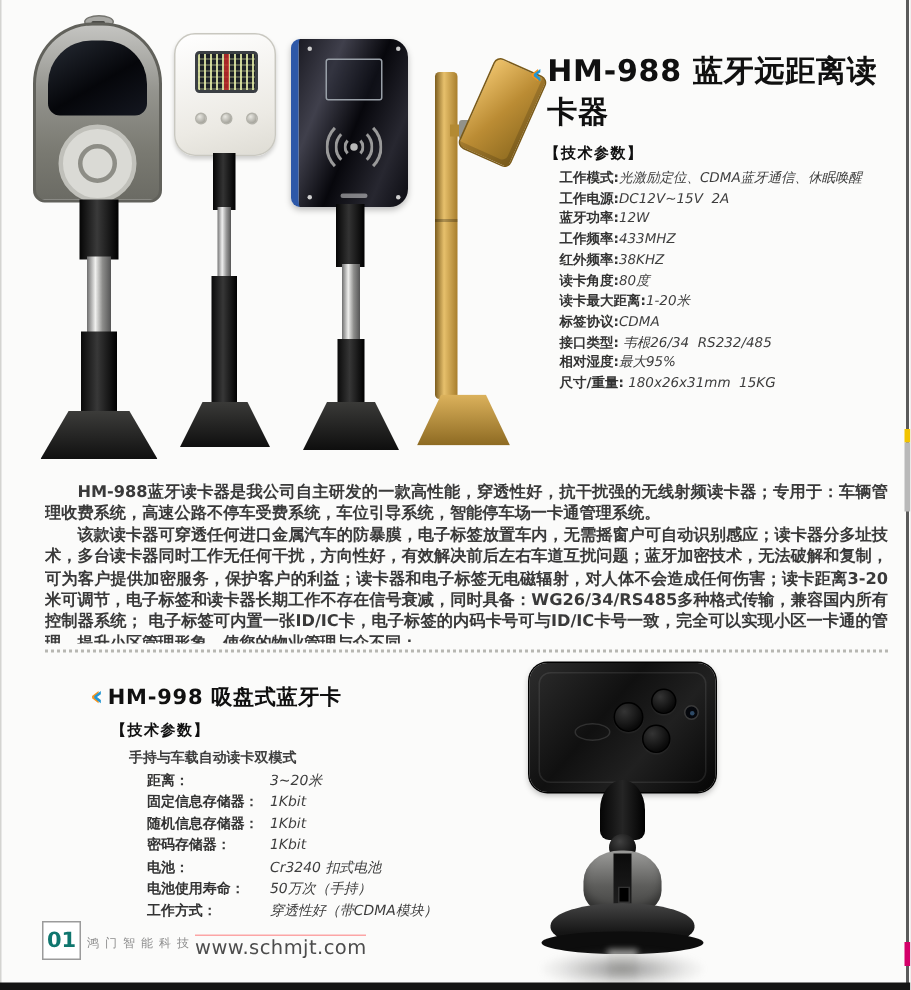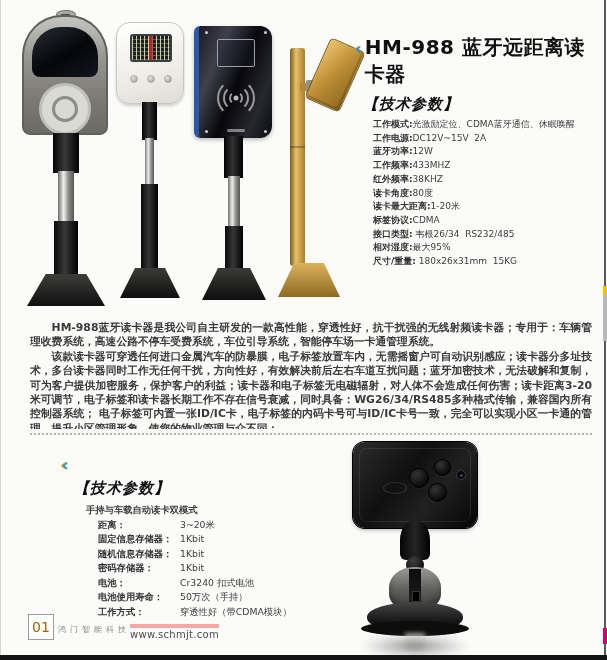--- a/index.html
+++ b/index.html
@@ -20,49 +20,49 @@
   .pink-tick{position:absolute;right:0;top:628px;width:4px;height:16px;background:#d4006a;}
   .bottom-bar{position:absolute;left:0;bottom:0;width:100%;height:5px;background:#141414;}
 
   
   .hm988-block{position:absolute;left:353px;top:34px;width:248px;}
   .title-row{display:flex;align-items:baseline;font-weight:bold;color:#101010;}
   .title-row .ttl{font-size:20px;letter-spacing:.5px;}
   .chev{font-size:18px;font-weight:bold;line-height:1;position:relative;top:1px;}
   .chev-orange{color:#f7941d;}
   .chev-blue{color:#2196d4;margin-left:-6px;margin-right:3px;}
-  .tech-header{margin:7px 0 4px 10px;font-size:15px;font-weight:bold;color:#101010;letter-spacing:1px;font-style:italic;}
+  .tech-header{margin:7px 0 4px 10px;font-size:10px;font-weight:bold;color:#101010;letter-spacing:1px;}
   .spec-list{margin-left:20px;}
   .spec-line{font-size:9px;line-height:13.7px;color:#3d3d3d;white-space:nowrap;}
   .spec-label{font-weight:600;color:#333;}
-  .spec-value{white-space:pre;}
+  .spec-value{white-space:pre;font-style:italic;}
 
   
   .intro{position:absolute;left:30px;top:321px;width:562px;height:108px;
     font-size:10.8px;line-height:14.4px;color:#3a3a3a;text-align:justify;overflow:hidden;}
   .intro p{margin:0;text-indent:2em;font-weight:bold;}
   .dotted-divider{position:absolute;left:30px;top:433px;width:562px;height:0;border-top:2px dotted #b7b7b2;}
 
   
   .hm998-block{position:absolute;left:60px;top:455px;width:280px;}
   .hm998-block .ttl{font-size:14px;}
   .hm998-block .tech-header{margin:6px 0 5px 14px;}
   .mode-line{margin-left:26px;font-size:9.3px;line-height:14.5px;color:#3d3d3d;font-weight:600;}
   .spec-list2{margin-left:26px;}
   .spec-line2{font-size:9.3px;line-height:14.5px;color:#3d3d3d;white-space:nowrap;margin-left:12px;}
   .spec-label2{display:inline-block;min-width:82px;font-weight:600;color:#333;}
 
   
   .footer{position:absolute;left:28px;top:614px;display:flex;align-items:flex-end;gap:4px;}
   .page-num-box{width:26px;height:26px;border:1px solid #9b9b9b;background:#fff;
     display:flex;align-items:center;justify-content:center;
-    font-size:14px;font-weight:normal;color:#a16207;}
+    font-size:14px;font-weight:bold;color:#0f766e;}
   .footer-right{display:flex;flex-direction:row;}
   .company{font-size:8px;letter-spacing:4px;color:#8d8d8d;margin-bottom:1px;}
-  .url{font-size:10px;color:#4c4c4c;letter-spacing:.3px;border-top:4px solid #fca5a5;padding-top:1px;}
+  .url{font-size:13px;color:#4c4c4c;letter-spacing:.3px;border-top:1px solid #fca5a5;padding-top:1px;}
 
   
   .products{position:absolute;left:20px;top:8px;width:342px;height:302px;}
   .products .pt{position:absolute;}
 
   
   .prod1{left:0;top:2px;width:92px;height:296px;}
   .p1-cap{left:36px;top:0;width:20px;height:9px;border-radius:50%;background:#a8a8a4;border:1px solid #74746f;}
   .p1-cap::after{content:"";position:absolute;left:4px;top:3px;width:9px;height:2px;background:#4c4c48;border-radius:1px;}
   .p1-head{left:2px;top:5px;width:86px;height:120px;border:2px solid #61615b;
@@ -245,20 +245,21 @@
   <div class="intro">
     <p>HM-988蓝牙读卡器是我公司自主研发的一款高性能，穿透性好，抗干扰强的无线射频读卡器；专用于：车辆管理收费系统，高速公路不停车受费系统，车位引导系统，智能停车场一卡通管理系统。</p>
     <p>该款读卡器可穿透任何进口金属汽车的防暴膜，电子标签放置车内，无需摇窗户可自动识别感应；读卡器分多址技术，多台读卡器同时工作无任何干扰，方向性好，有效解决前后左右车道互扰问题；蓝牙加密技术，无法破解和复制，可为客户提供加密服务，保护客户的利益；读卡器和电子标签无电磁辐射，对人体不会造成任何伤害；读卡距离3-20米可调节，电子标签和读卡器长期工作不存在信号衰减，同时具备：WG26/34/RS485多种格式传输，兼容国内所有控制器系统； 电子标签可内置一张ID/IC卡，电子标签的内码卡号可与ID/IC卡号一致，完全可以实现小区一卡通的管理，提升小区管理形象，使您的物业管理与众不同；</p>
   </div>
   <div class="dotted-divider"></div>
 
   <div class="hm998-block">
     <div class="title-row">
       <span class="chev chev-orange">‹</span>
       <span class="chev chev-blue">‹</span>
+      <span class="ttl">HM-998 吸盘式蓝牙卡</span>
     </div>
     <div class="tech-header">【技术参数】</div>
     <div class="mode-line">手持与车载自动读卡双模式</div>
     <div class="spec-list2">
       <div class="spec-line2"><span class="spec-label2">距离：</span><span class="spec-value">3~20米</span></div>
       <div class="spec-line2"><span class="spec-label2">固定信息存储器：</span><span class="spec-value">1Kbit</span></div>
       <div class="spec-line2"><span class="spec-label2">随机信息存储器：</span><span class="spec-value">1Kbit</span></div>
       <div class="spec-line2"><span class="spec-label2">密码存储器：</span><span class="spec-value">1Kbit</span></div>
       <div class="spec-line2"><span class="spec-label2">电池：</span><span class="spec-value">Cr3240 扣式电池</span></div>
       <div class="spec-line2"><span class="spec-label2">电池使用寿命：</span><span class="spec-value">50万次（手持）</span></div>

